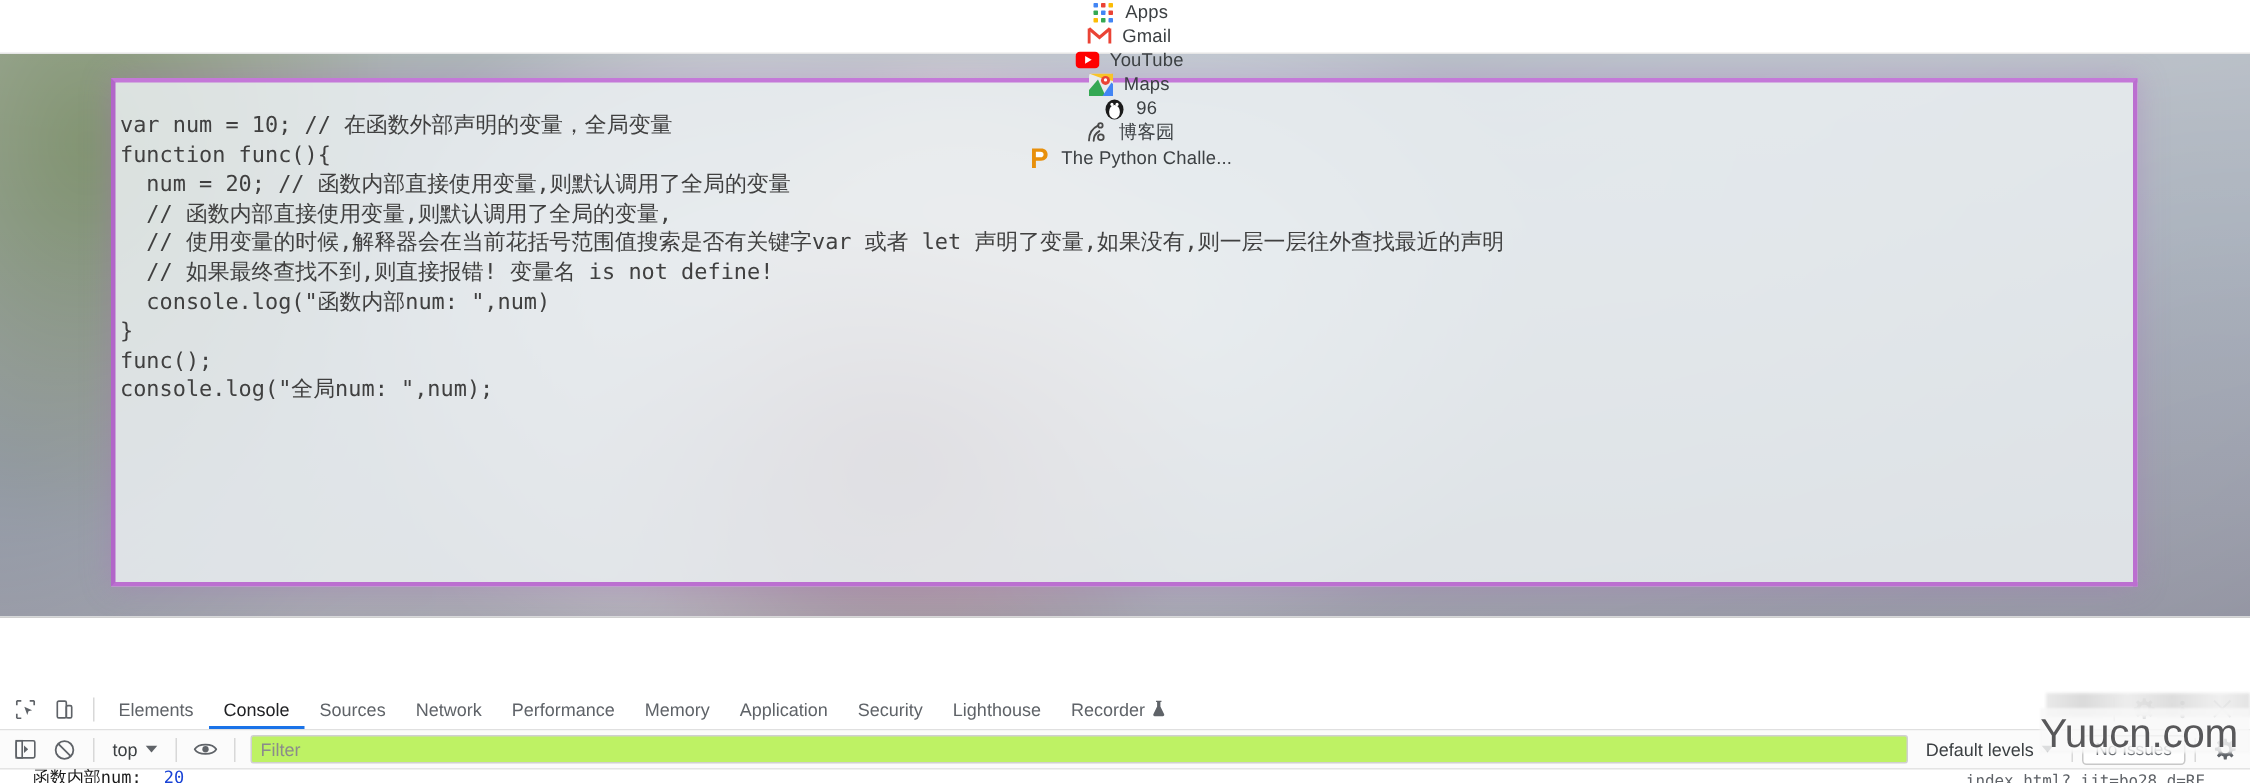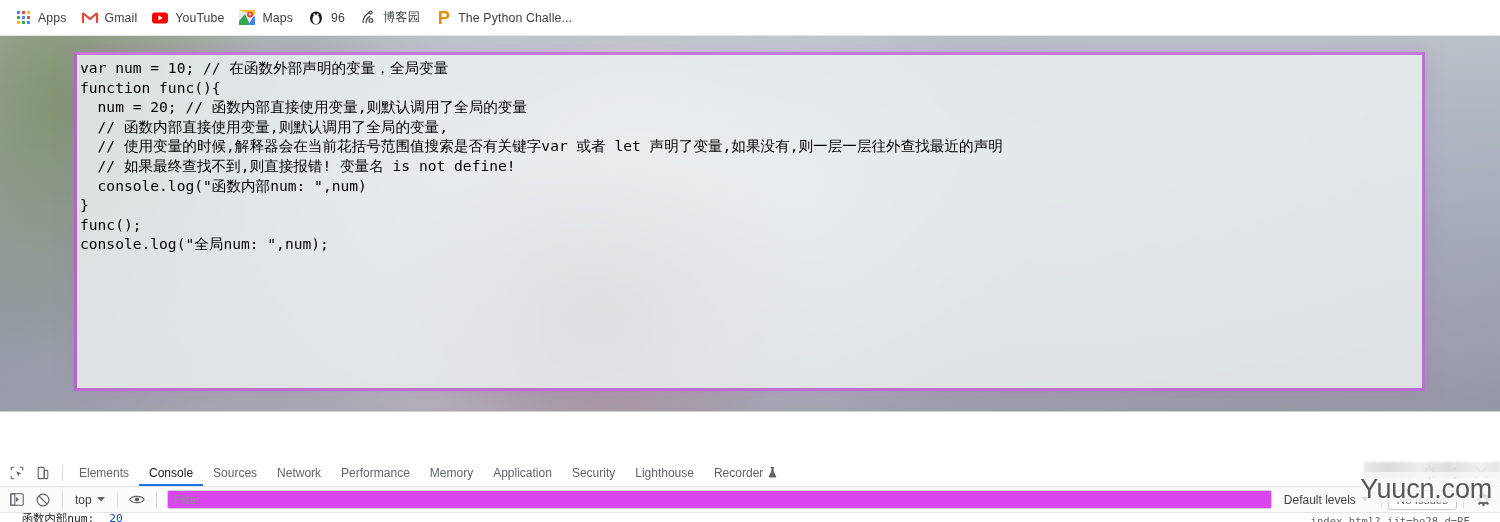--- a/index.html
+++ b/index.html
@@ -12,20 +12,21 @@
 
   
   #bookmarks-bar {
     position: absolute; left: 0; top: 0;
     width: 1500px; height: 36px;
     background: #ffffff;
     display: flex; align-items: center;
     padding-left: 9px;
     border-bottom: 1px solid #e6e6e6;
     z-index: 30;
+    flex-direction: column;
   }
   .bk {
     display: flex; align-items: center;
     height: 26px; padding: 0 9px 0 6px;
     border-radius: 4px; cursor: default;
     white-space: nowrap;
   }
   .bk-label {
     font-size: 12.3px; color: #3c4043;
     margin-left: 7px; letter-spacing: .01em;
@@ -86,23 +87,23 @@
     border: 3px solid #bb6fd0;
     border-top-color: #c478d8;
     border-left-color: #b266c9;
     box-shadow: 0 0 18px rgba(170,110,190,.35);
     overflow: hidden;
   }
   #code-text {
     font-family: "DejaVu Sans Mono", monospace;
     font-size: 14.6px;
     line-height: 19.6px;
-    color: #000000;
+    color: #404040;
     white-space: pre;
-    padding: 3px 0 0 3px;
+    padding: 19px 0 0 3px;
     letter-spacing: 0;
   }
 
   
   #devtools {
     position: absolute; left: 0; top: 411px;
     width: 1500px; height: 111px;
     background: #ffffff;
     border-top: 1px solid #cfcfcf;
     font-size: 12px; color: #5a5a5a;
@@ -142,21 +143,21 @@
   }
   #dt-context {
     display: flex; align-items: center; gap: 5px;
     padding: 0 6px; height: 20px;
     font-size: 12px; color: #3c4043; cursor: default;
     border-radius: 2px;
   }
   #dt-filter-input {
     flex: 1; height: 19px; margin: 0 6px 0 4px;
     border: 1px solid #d0d0d0; border-radius: 2px;
-    background: #d946ef;
+    background: #bef264;
     font-size: 12px; color: #333;
     padding: 0 6px;
     font-family: "Liberation Sans", sans-serif;
     outline: none;
   }
   #dt-filter-input::placeholder { color: #8b8b8b; }
   #dt-levels {
     display: flex; align-items: center; gap: 5px;
     height: 20px; padding: 0 6px;
     font-size: 12px; color: #3c4043; cursor: default; white-space: nowrap;

